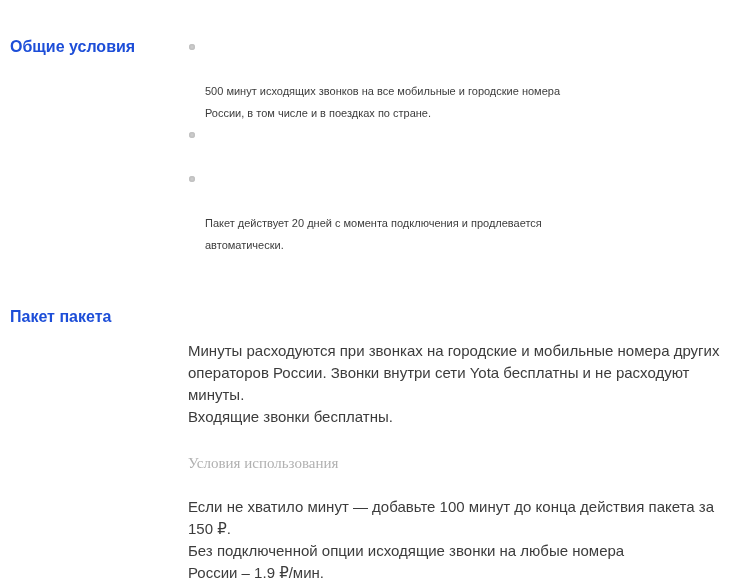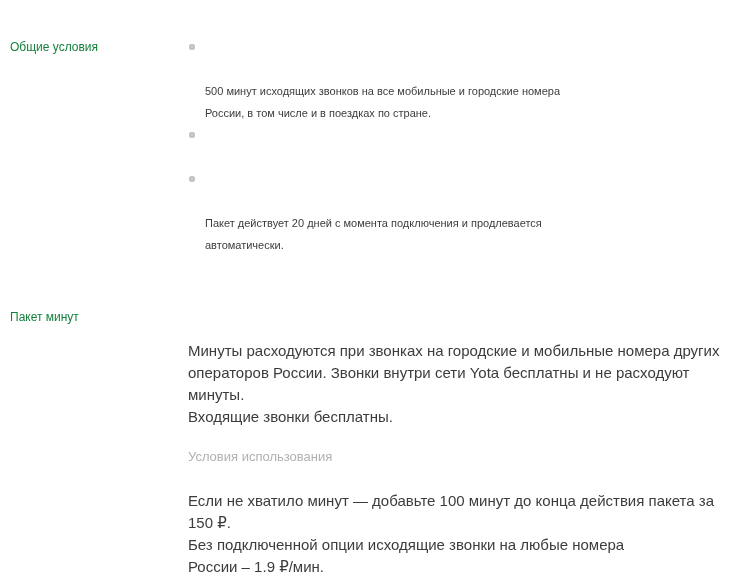--- a/index.html
+++ b/index.html
@@ -24,24 +24,24 @@
     align-items: flex-start;
   }
 
   .row + .row {
     margin-top: 50px;
   }
 
   .col-heading {
     width: 178px;
     flex: 0 0 178px;
-    font-size: 12px;
+    font-size: 16px;
     line-height: 22px;
-    font-weight: 400;
-    color: #15803d;
+    font-weight: 700;
+    color: #1d4ed8;
   }
 
   .col-content {
     flex: 1 1 auto;
     max-width: 537px;
     font-size: 15px;
     line-height: 22px;
     color: #3c3c3c;
   }
 
@@ -70,26 +70,27 @@
     top: 8px;
     width: 6px;
     height: 6px;
     border-radius: 50%;
     background: #cbcbcb;
     box-shadow: inset 0 0 0 1.5px #c2c2c2;
   }
 
   .muted-link {
     display: inline-block;
-    margin-top: 18px;
+    margin-top: 24px;
     color: #b1b1b1;
-    font-size: 13px;
+    font-size: 15px;
     line-height: 22px;
     text-decoration: none;
     cursor: pointer;
+    font-family: Liberation Serif, serif;
   }
 
   .para-gap {
     margin-top: 22px;
   }
 </style>
 </head>
 <body>
 
 <div class="page">
@@ -109,21 +110,21 @@
         <li>
           <span class="dot"></span>
           <span class="li-text">Пакет действует 20 дней с момента подключения и продлевается
 автоматически.</span>
         </li>
       </ul>
     </div>
   </section>
 
   <section class="row">
-    <h2 class="col-heading">Пакет минут</h2>
+    <h2 class="col-heading">Пакет пакета</h2>
     <div class="col-content">
       <p class="para">Минуты расходуются при звонках на городские и мобильные номера других
 операторов России. Звонки внутри сети Yota бесплатны и не расходуют минуты.
 Входящие звонки бесплатны.</p>
 
       <a class="muted-link">Условия использования</a>
 
       <p class="para para-gap">Если не хватило минут — добавьте 100 минут до конца действия пакета за 150 ₽.
 Без подключенной опции исходящие звонки на любые номера
 России – 1.9 ₽/мин.</p>

